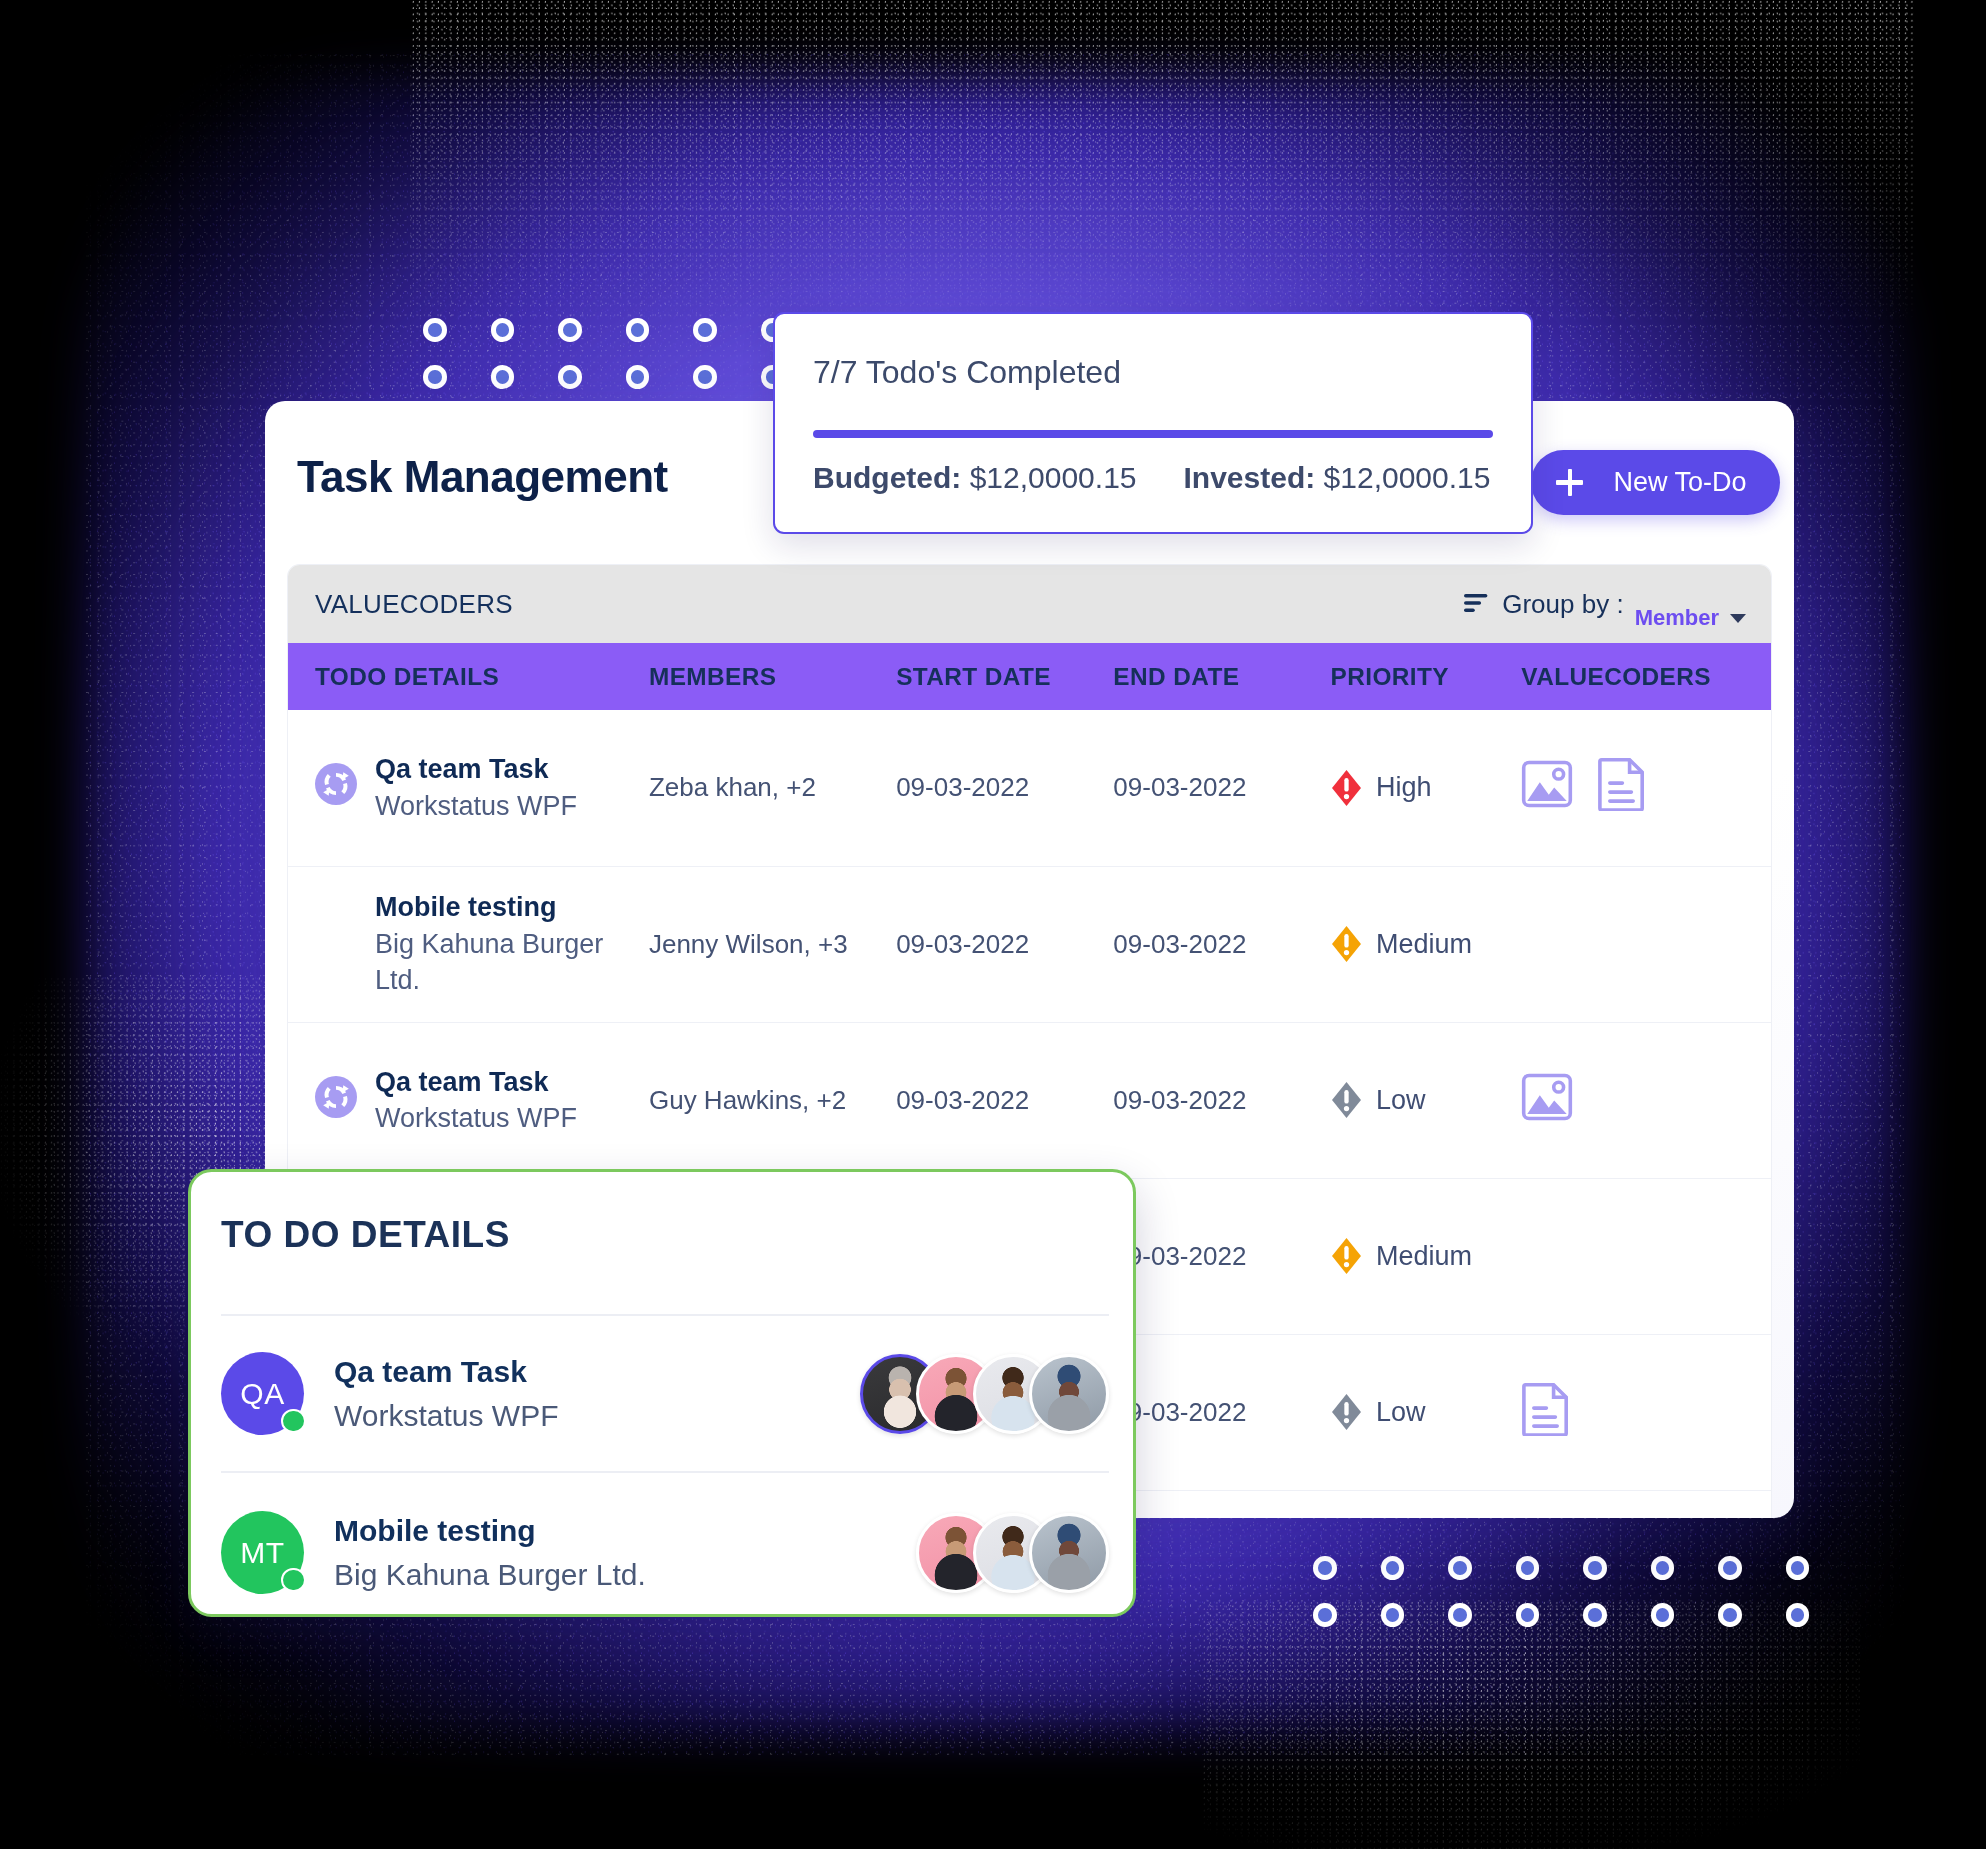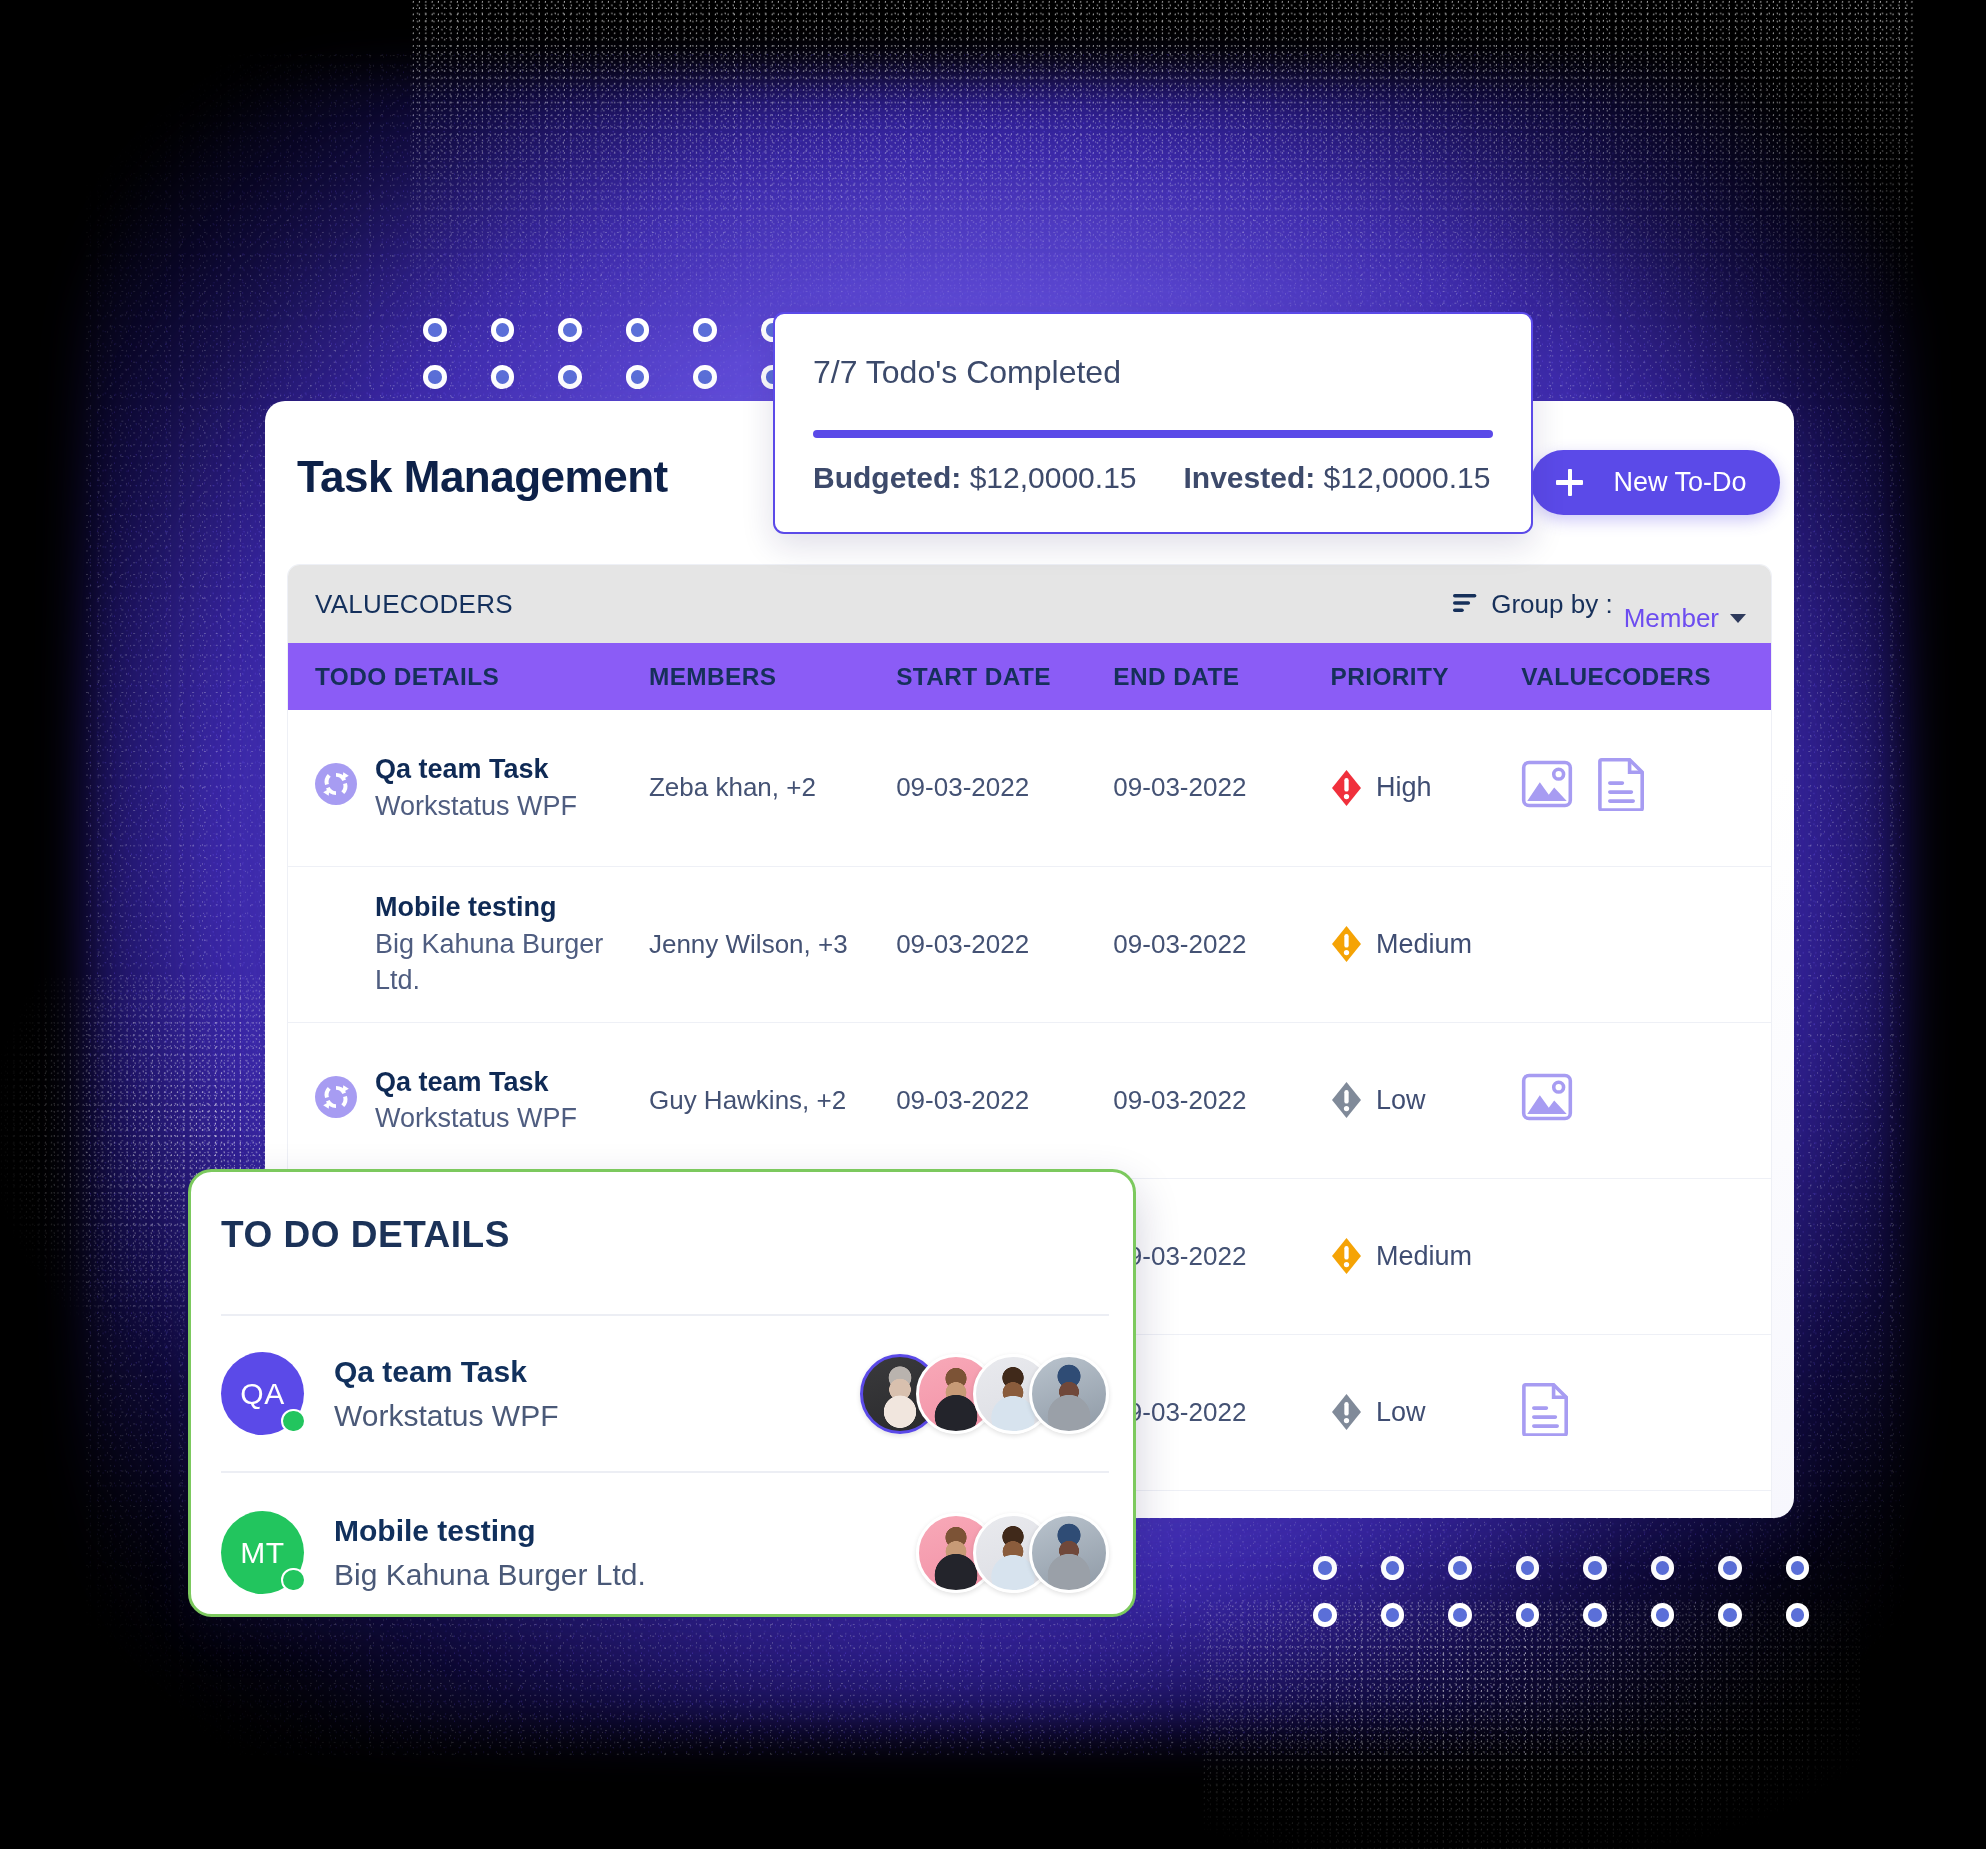--- a/index.html
+++ b/index.html
@@ -155,21 +155,21 @@
     padding: 0 25px 0 27px;
     background: #e5e5e5;
   }
   .org-name {
     font-size: 26px; font-weight: 500; color: #14305c; letter-spacing: 0.3px;
   }
   .groupby-wrap { display: flex; align-items: center; gap: 11px; }
   .filter-icon { display: block; }
   .groupby-label { font-size: 26px; color: #17305a; font-weight: 400; }
   .groupby-value {
-    font-size: 26px; color: #6d4df0; font-weight: 400; cursor: pointer;
+    font-size: 22px; color: #6d4df0; font-weight: 700; cursor: pointer;
     display: flex; align-items: center; gap: 11px; margin-top: 28px;
   }
   .caret-down {
     width: 0; height: 0;
     border-left: 8.1px solid transparent;
     border-right: 8.1px solid transparent;
     border-top: 9px solid #2e3a5c;
   }
 
   table.todo-table { width: 100%; border-collapse: collapse; table-layout: fixed; }

